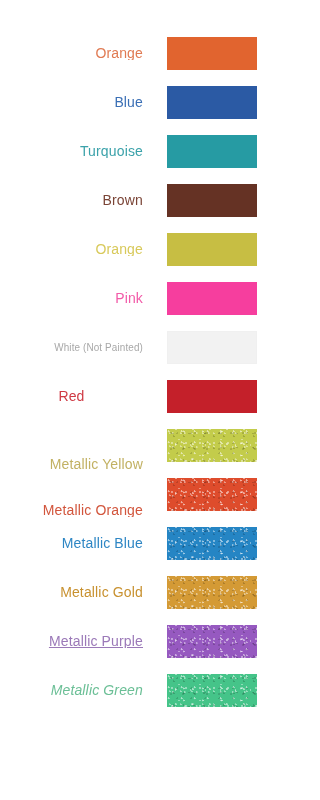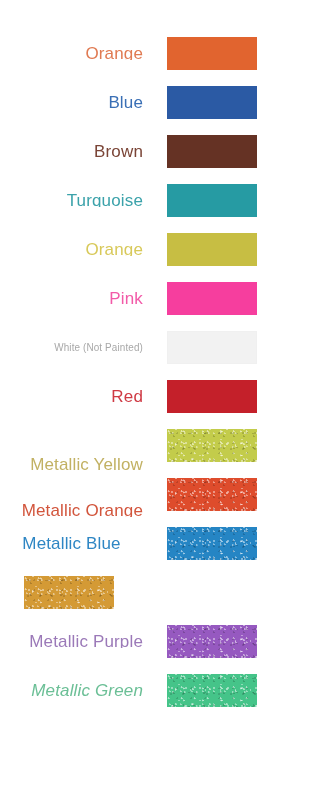--- a/index.html
+++ b/index.html
@@ -26,21 +26,21 @@
     display: flex;
     align-items: center;
     height: 33px;
     margin-bottom: 16px;
   }
 
   .swatch-label {
     width: 143px;
     text-align: right;
     padding-right: 0px;
-    font-size: 17px;
+    font-size: 14px;
     line-height: 13px;
     letter-spacing: 0.15px;
     white-space: nowrap;
     overflow: hidden;
     box-sizing: border-box;
   }
 
   .swatch-label.condensed {
     font-size: 11.5px;
     transform: scaleX(0.86);
@@ -109,29 +109,29 @@
         <div class="swatch-chip" style="background: rgb(225, 100, 47);"></div>
       </div>
     </div>
     <div class="swatch-row">
       <div class="swatch-label" style="color: rgb(58, 111, 181);">Blue</div>
       <div class="swatch-chip-wrap">
         <div class="swatch-chip" style="background: rgb(43, 90, 164);"></div>
       </div>
     </div>
     <div class="swatch-row">
+      <div class="swatch-label" style="color: rgb(59, 162, 170);">Turquoise</div>
+      <div class="swatch-chip-wrap">
+        <div class="swatch-chip" style="background: rgb(38, 155, 163);"></div>
+      </div>
+    </div>
+    <div class="swatch-row">
       <div class="swatch-label" style="color: rgb(122, 68, 54);">Brown</div>
       <div class="swatch-chip-wrap">
         <div class="swatch-chip" style="background: rgb(101, 50, 36);"></div>
-      </div>
-    </div>
-    <div class="swatch-row">
-      <div class="swatch-label" style="color: rgb(59, 162, 170);">Turquoise</div>
-      <div class="swatch-chip-wrap">
-        <div class="swatch-chip" style="background: rgb(38, 155, 163);"></div>
       </div>
     </div>
     <div class="swatch-row">
       <div class="swatch-label" style="color: rgb(216, 201, 90);">Orange</div>
       <div class="swatch-chip-wrap">
         <div class="swatch-chip" style="background: rgb(199, 190, 67);"></div>
       </div>
     </div>
     <div class="swatch-row">
       <div class="swatch-label" style="color: rgb(242, 90, 168); padding-left: 9px;">Pink</div>
@@ -139,50 +139,51 @@
         <div class="swatch-chip" style="background: rgb(246, 62, 158);"></div>
       </div>
     </div>
     <div class="swatch-row">
       <div class="swatch-label condensed" style="color: rgb(168, 168, 168);">White (Not Painted)</div>
       <div class="swatch-chip-wrap">
         <div class="swatch-chip pale" style="background: rgb(242, 242, 242);"></div>
       </div>
     </div>
     <div class="swatch-row">
-      <div class="swatch-label" style="color: rgb(207, 58, 68);">Red</div>
+      <div class="swatch-label" style="color: rgb(207, 58, 68); text-align: center;">Red</div>
       <div class="swatch-chip-wrap">
         <div class="swatch-chip" style="background: rgb(196, 32, 42);"></div>
       </div>
     </div>
     <div class="swatch-row">
       <div class="swatch-label" style="color: rgb(194, 177, 99); margin-top: 38px;">Metallic Yellow</div>
       <div class="swatch-chip-wrap">
         <div class="swatch-chip metallic" style="background: rgb(195, 204, 75);"></div>
       </div>
     </div>
     <div class="swatch-row">
       <div class="swatch-label" style="color: rgb(210, 85, 60); margin-top: 32px;">Metallic Orange</div>
       <div class="swatch-chip-wrap">
         <div class="swatch-chip metallic" style="background: rgb(222, 76, 44);"></div>
       </div>
     </div>
     <div class="swatch-row">
-      <div class="swatch-label" style="color: rgb(46, 134, 196); text-align: center;">Metallic Blue</div>
+      <div class="swatch-label" style="color: rgb(46, 134, 196);">Metallic Blue</div>
       <div class="swatch-chip-wrap">
         <div class="swatch-chip metallic" style="background: rgb(37, 133, 196);"></div>
       </div>
     </div>
     <div class="swatch-row">
+      <div class="swatch-label" style="color: rgb(200, 145, 47);">Metallic Gold</div>
       <div class="swatch-chip-wrap">
         <div class="swatch-chip metallic" style="background: rgb(212, 154, 53);"></div>
       </div>
     </div>
     <div class="swatch-row">
-      <div class="swatch-label" style="color: rgb(155, 121, 184);">Metallic Purple</div>
+      <div class="swatch-label" style="color: rgb(155, 121, 184); text-decoration: underline;">Metallic Purple</div>
       <div class="swatch-chip-wrap">
         <div class="swatch-chip metallic" style="background: rgb(150, 89, 192);"></div>
       </div>
     </div>
     <div class="swatch-row">
       <div class="swatch-label" style="color: rgb(107, 191, 150); font-style: italic;">Metallic Green</div>
       <div class="swatch-chip-wrap">
         <div class="swatch-chip metallic" style="background: rgb(69, 196, 137);"></div>
       </div>
     </div>

